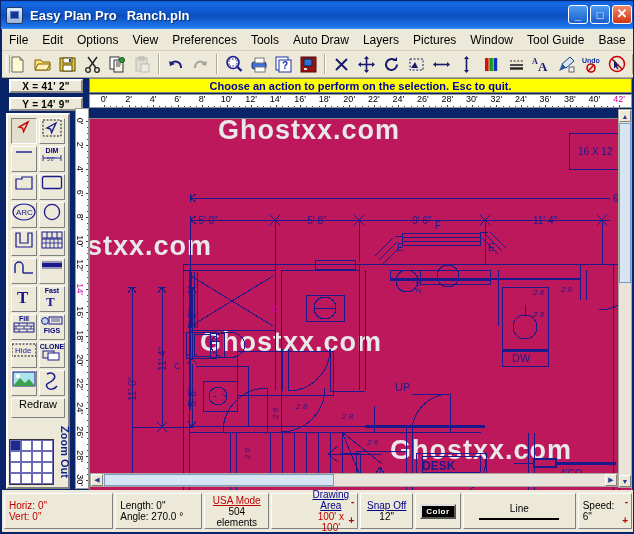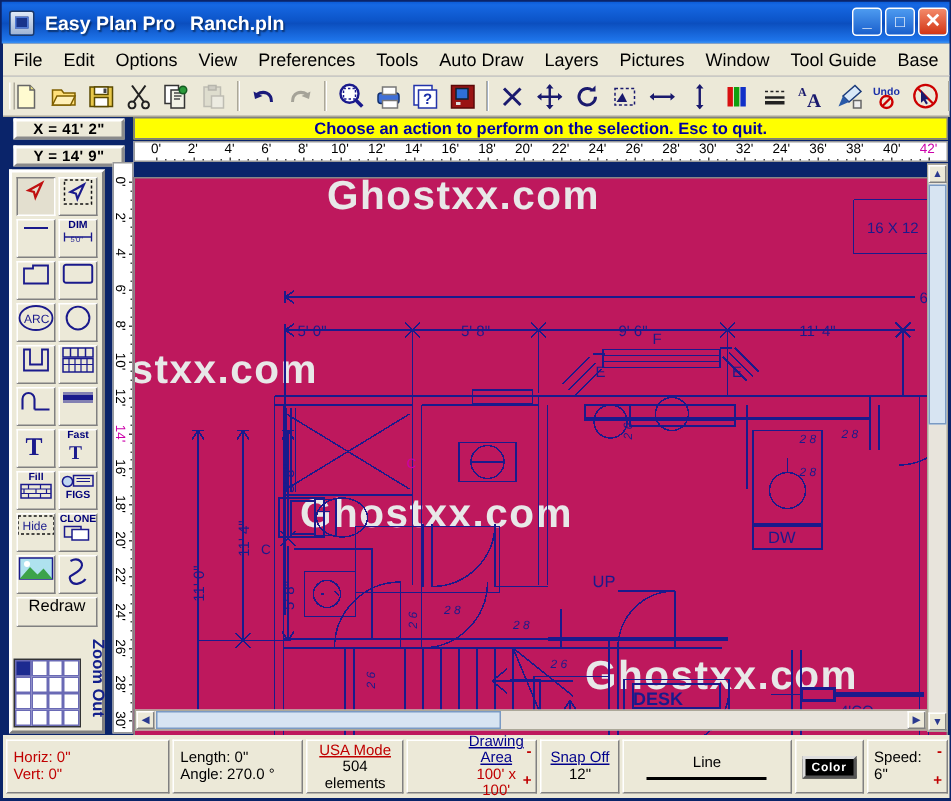--- a/index.html
+++ b/index.html
@@ -1018,27 +1018,27 @@
       <div class="red">100' x 100'</div>
       <div class="pm minus">-</div>
       <div class="pm plus">+</div>
     </div>
 
     <div class="spanel ctr" style="width:58px;">
       <div class="blue-u">Snap Off</div>
       <div>12"</div>
     </div>
 
+    <div class="spanel" style="width:50px;align-items:center;justify-content:center;">
+      <div class="colorbtn">Color</div>
+    </div>
+
     <div class="spanel" style="width:126px;align-items:center;">
       <div style="text-align:center;width:100%;">Line</div>
       <div class="lineswatch"></div>
-    </div>
-
-    <div class="spanel" style="width:50px;align-items:center;justify-content:center;">
-      <div class="colorbtn">Color</div>
     </div>
 
     <div class="spanel" style="width:60px;">
       <div>Speed:</div>
       <div>6"</div>
       <div class="pm minus">-</div>
       <div class="pm plus">+</div>
     </div>
   </div>
 

